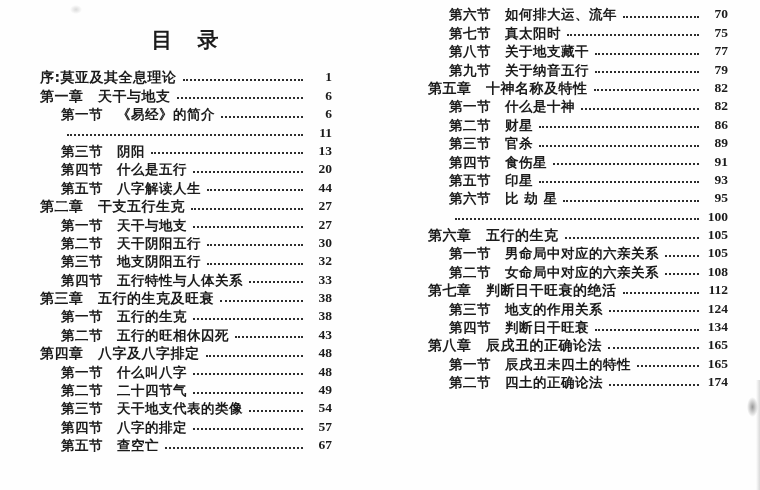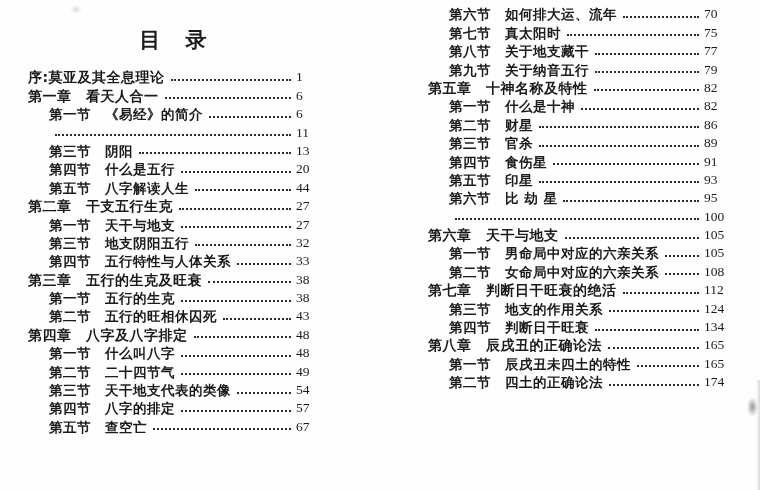--- a/index.html
+++ b/index.html
@@ -9,21 +9,21 @@
   html,body{margin:0;padding:0;}
   body{
     width:760px;height:490px;
     background:var(--paper);
     position:relative;
     overflow:hidden;
     font-family:"DejaVu Sans",sans-serif;
     color:var(--ink);
   }
   .page{position:absolute;}
-  .page-left{left:28px;top:20px;width:292px;}
+  .page-left{left:40px;top:20px;width:292px;}
   .page-right{left:428px;top:4px;width:300px;}
   .toc-title{
     font-size:21px;
     font-weight:bold;
     text-align:center;
     letter-spacing:2px;
     margin:6px 0 13px 0;
     color:var(--ink);
   }
   .toc-row{
@@ -43,24 +43,24 @@
   .toc-row.chapter .toc-label{font-size:14px;letter-spacing:0.5px;}
   .leader{
     flex:1;
     min-width:10px;
     border-bottom:2.4px dotted #2c2c2c;
     margin:0 5px 4.5px 6px;
   }
   .toc-page{
     font-family:"Liberation Serif",serif;
     font-size:13.5px;
-    font-weight:normal;
+    font-weight:bold;
     line-height:16px;
     min-width:24px;
-    text-align:left;
+    text-align:right;
   }
   
   .smudge-a{
     position:absolute;left:70px;top:5px;width:12px;height:9px;
     background:radial-gradient(closest-side,rgba(150,150,150,.35),rgba(150,150,150,0));
   }
   .smudge-b{
     position:absolute;left:747px;top:397px;width:11px;height:20px;
     background:radial-gradient(closest-side,rgba(70,70,70,.55),rgba(70,70,70,0));
   }
@@ -74,21 +74,21 @@
 
 <div class="page page-left">
   <div class="toc-title">目　录</div>
   <div class="toc-list">
       <div class="toc-row chapter">
         <span class="toc-label">序:莫亚及其全息理论</span>
         <span class="leader"></span>
         <span class="toc-page">1</span>
       </div>
       <div class="toc-row chapter">
-        <span class="toc-label">第一章　看天人合一</span>
+        <span class="toc-label">第一章　天干与地支</span>
         <span class="leader"></span>
         <span class="toc-page">6</span>
       </div>
       <div class="toc-row section">
         <span class="toc-label">第一节　《易经》的简介</span>
         <span class="leader"></span>
         <span class="toc-page">6</span>
       </div>
       <div class="toc-row section">
         <span class="leader"></span>
@@ -111,20 +111,25 @@
       </div>
       <div class="toc-row chapter">
         <span class="toc-label">第二章　干支五行生克</span>
         <span class="leader"></span>
         <span class="toc-page">27</span>
       </div>
       <div class="toc-row section">
         <span class="toc-label">第一节　天干与地支</span>
         <span class="leader"></span>
         <span class="toc-page">27</span>
+      </div>
+      <div class="toc-row section">
+        <span class="toc-label">第二节　天干阴阳五行</span>
+        <span class="leader"></span>
+        <span class="toc-page">30</span>
       </div>
       <div class="toc-row section">
         <span class="toc-label">第三节　地支阴阳五行</span>
         <span class="leader"></span>
         <span class="toc-page">32</span>
       </div>
       <div class="toc-row section">
         <span class="toc-label">第四节　五行特性与人体关系</span>
         <span class="leader"></span>
         <span class="toc-page">33</span>
@@ -232,21 +237,21 @@
       <div class="toc-row section">
         <span class="toc-label">第六节　比 劫 星</span>
         <span class="leader"></span>
         <span class="toc-page">95</span>
       </div>
       <div class="toc-row section">
         <span class="leader"></span>
         <span class="toc-page">100</span>
       </div>
       <div class="toc-row chapter">
-        <span class="toc-label">第六章　天干与地支</span>
+        <span class="toc-label">第六章　五行的生克</span>
         <span class="leader"></span>
         <span class="toc-page">105</span>
       </div>
       <div class="toc-row section">
         <span class="toc-label">第一节　男命局中对应的六亲关系</span>
         <span class="leader"></span>
         <span class="toc-page">105</span>
       </div>
       <div class="toc-row section">
         <span class="toc-label">第二节　女命局中对应的六亲关系</span>

